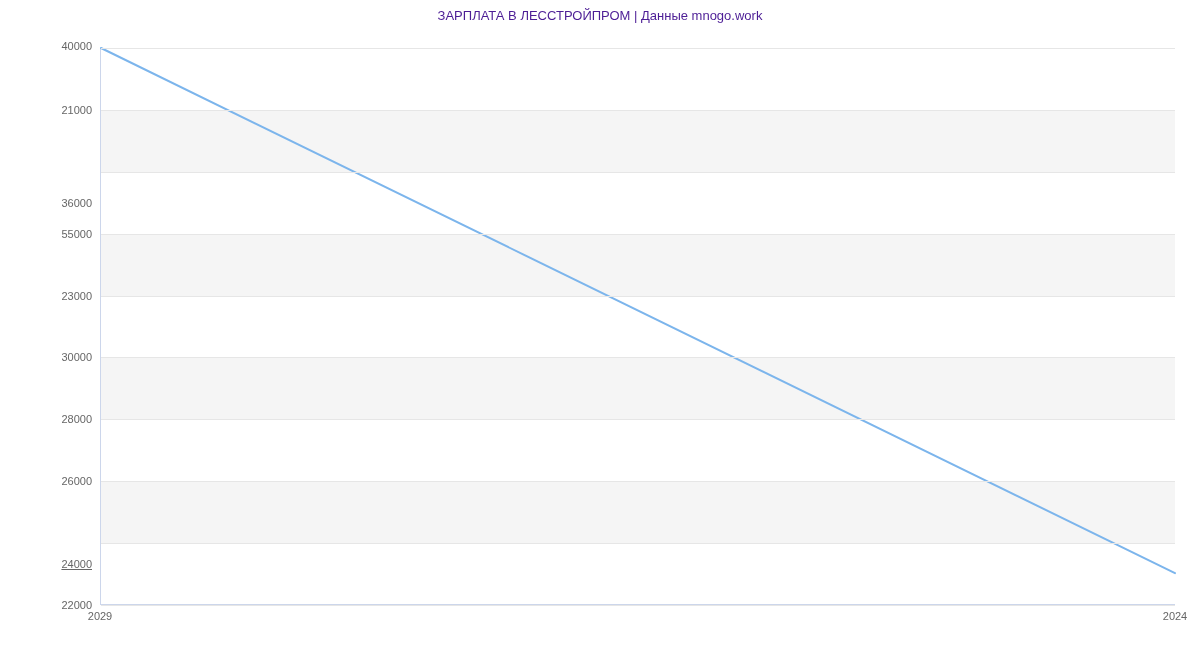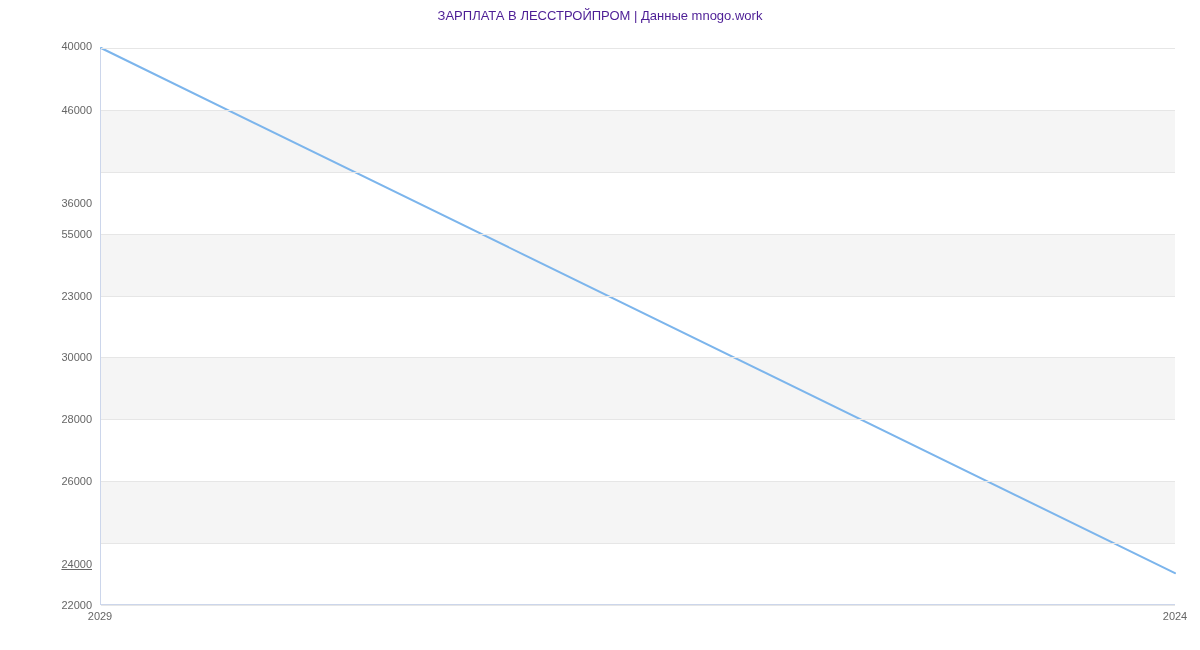--- a/index.html
+++ b/index.html
@@ -39,17 +39,17 @@
       <div class="gridline" style="top: 0px;"></div>
     </div>
 <div class="y-tick" style="top: 605px;">22000</div>
     <div class="y-tick" style="top: 564px; text-decoration: underline;">24000</div>
     <div class="y-tick" style="top: 481.222px;">26000</div>
     <div class="y-tick" style="top: 419.333px;">28000</div>
     <div class="y-tick" style="top: 357.444px;">30000</div>
     <div class="y-tick" style="top: 295.556px;">23000</div>
     <div class="y-tick" style="top: 233.667px;">55000</div>
     <div class="y-tick" style="top: 171.778px; margin-top: 31px;">36000</div>
-    <div class="y-tick" style="top: 109.889px;">46000</div>
+    <div class="y-tick" style="top: 109.889px;">21000</div>
     <div class="y-tick" style="top: 46px;">40000</div>
     <div class="x-tick" style="left: 100px;">2029</div>
     <div class="x-tick" style="left: 1175px;">2024</div>
   </div>
 
 </body></html>

